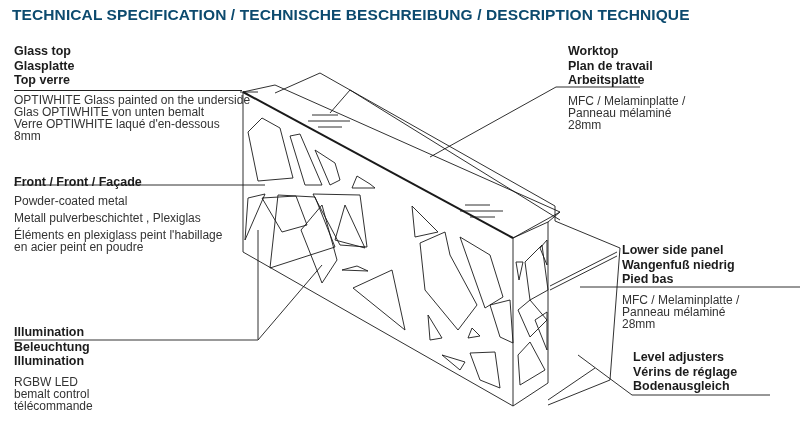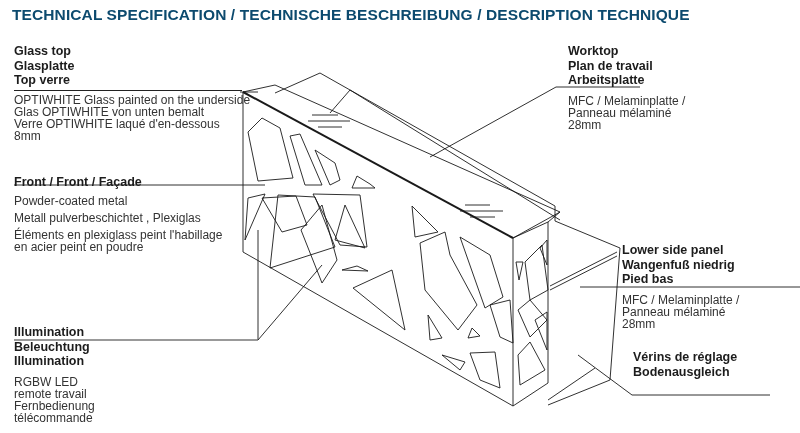--- a/index.html
+++ b/index.html
@@ -107,22 +107,21 @@
   <div class="body">Éléments en plexiglass peint l'habillage</div>
   <div class="body">en acier peint en poudre</div>
 </div>
 
 <div class="block" style="left:14px; top:296px; width:250px;margin-top:29px;">
   <div class="head">Illumination</div>
   <div class="head">Beleuchtung</div>
   <div class="head">Illumination</div>
   <div style="height:7px;"></div>
   <div class="body">RGBW LED</div>
-  <div class="body">remote travail</div>
-  <div class="body">Fernbedienung</div>
+  <div class="body">bemalt control</div>
   <div class="body">télécommande</div>
 </div>
 
 <div class="block" style="left:568px; top:44px; width:200px;">
   <div class="head">Worktop</div>
   <div class="head">Plan de travail</div>
   <div class="head">Arbeitsplatte</div>
   <div style="height:7px;"></div>
   <div class="body">MFC / Melaminplatte /</div>
   <div class="body">Panneau mélaminé</div>
@@ -133,15 +132,16 @@
   <div class="head">Lower side panel</div>
   <div class="head">Wangenfuß niedrig</div>
   <div class="head">Pied bas</div>
   <div style="height:7px;"></div>
   <div class="body">MFC / Melaminplatte /</div>
   <div class="body">Panneau mélaminé</div>
   <div class="body">28mm</div>
 </div>
 
 <div class="block" style="left:633px; top:350px; width:160px;">
+  <div class="head">Level adjusters</div>
   <div class="head">Vérins de réglage</div>
   <div class="head">Bodenausgleich</div>
 </div>
 
 </body></html>

